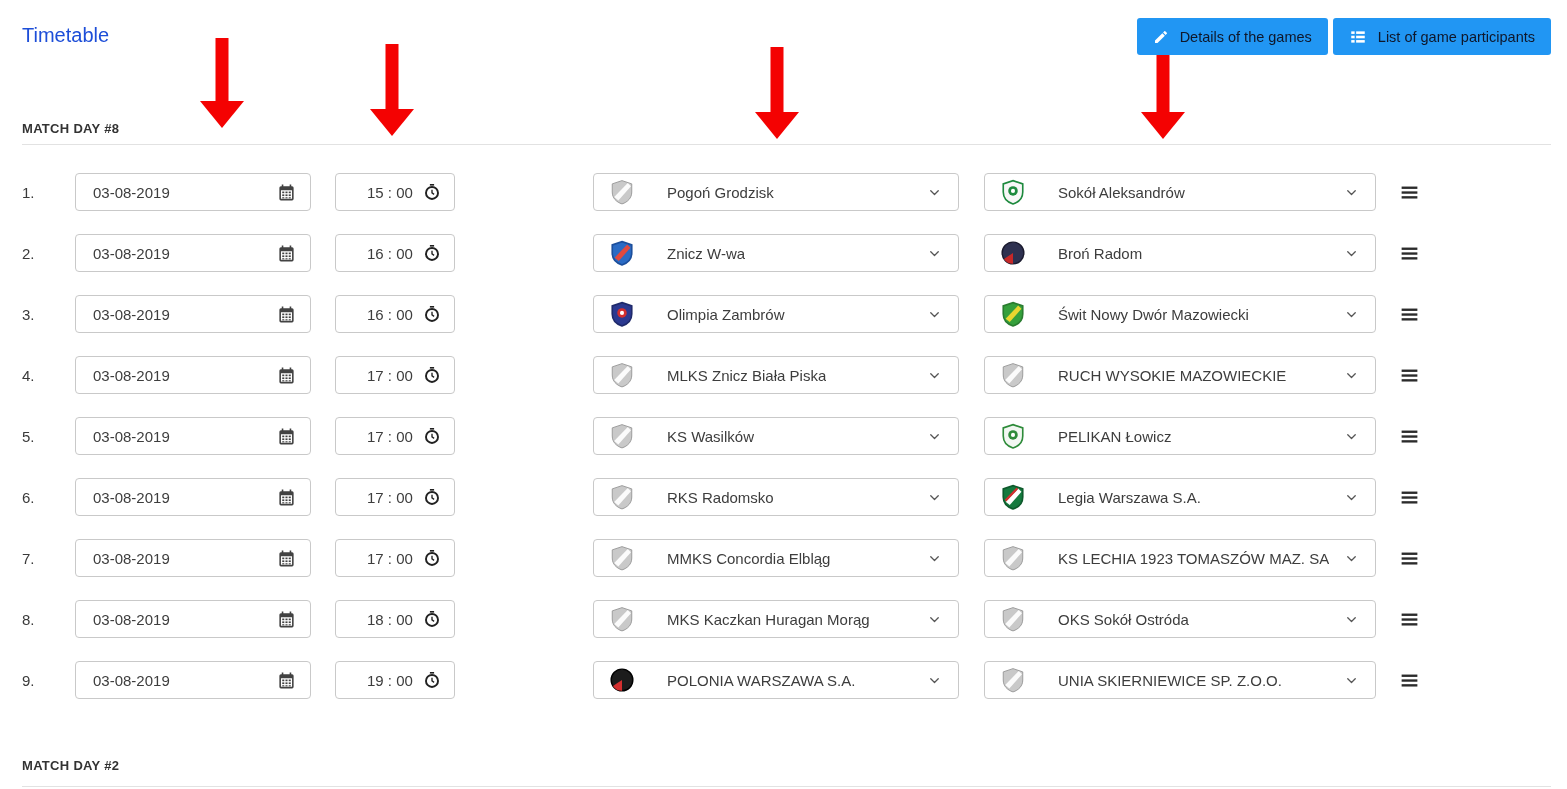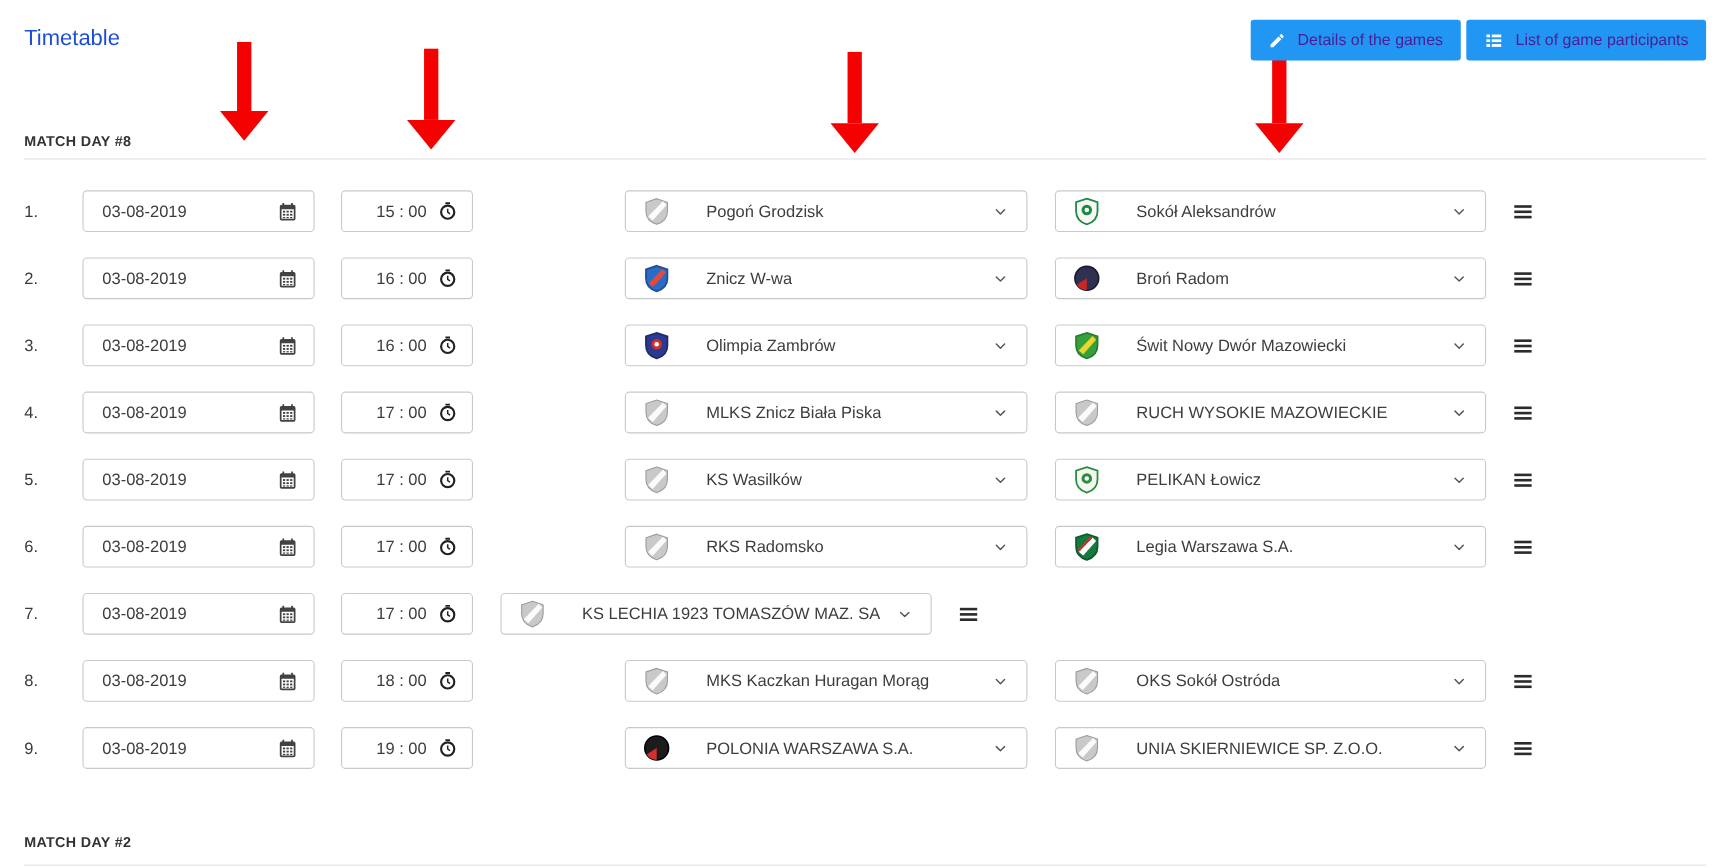--- a/index.html
+++ b/index.html
@@ -7,38 +7,38 @@
   body {
     width:1567px; height:789px; position:relative; overflow:hidden;
     background:#ffffff; color:#424242;
     font-family:"Liberation Sans", sans-serif;
   }
   .page-title { position:absolute; left:22px; top:24px; font-size:20px; color:#1d4ed8; }
 
   .actions { position:absolute; top:18px; right:16px; display:flex; gap:5px; z-index:5; }
   .btn {
     display:flex; align-items:center; gap:11px; height:37px; padding:0 16px;
-    background:#2196f3; border:none; border-radius:3px; color:#4c1d95;
+    background:#2196f3; border:none; border-radius:3px; color:#0f172a;
     font-size:14.5px; font-family:inherit; cursor:pointer; white-space:nowrap;
   }
   .btn .bicon { display:flex; }
 
   .section-label { position:absolute; left:22px; font-size:13px; font-weight:bold; color:#333; letter-spacing:.3px; }
   #md1 { top:121px; } #md2 { top:758px; }
   .rule { position:absolute; left:22px; right:16px; border-top:1px solid #e2e2e2; }
   #rule1 { top:144px; } #rule2 { top:786px; }
 
   #rows { position:absolute; left:22px; top:173px; z-index:2; }
   .mrow { display:flex; align-items:center; height:38px; margin-bottom:23px; }
   .row-num { width:53px; font-size:15px; color:#3a3a3a; }
   .field {
     height:38px; background:#fff; border:1px solid #c9c9c9; border-radius:4px;
     display:flex; align-items:center;
   }
-  .date { width:211px; padding:0 14px 0 17px; justify-content:space-between; }
+  .date { width:236px; padding:0 14px 0 17px; justify-content:space-between; }
   .time { width:120px; margin-left:24px; padding:0 13px 0 31px; justify-content:space-between; }
   .sel  { cursor:pointer; }
   .sel.home { width:366px; margin-left:138px; padding:0 16px 0 14px; }
   .sel.away { width:392px; margin-left:25px;  padding:0 16px 0 14px; }
   .val { font-size:15px; color:#3d3d3d; }
   .ficon { display:flex; cursor:pointer; }
   .badge { display:flex; width:27px; height:27px; flex:0 0 27px; align-items:center; justify-content:center; }
   .team-name { margin-left:32px; font-size:15px; color:#3d3d3d; white-space:nowrap; overflow:hidden; }
   .chev { margin-left:auto; display:flex; }
   .drag { margin-left:23px; display:flex; cursor:grab; }
@@ -512,20 +512,34 @@
       <div class="field time">
         <span class="val">17 : 00</span>
         <span class="ficon">
           <svg viewBox="0 0 24 24" width="18" height="18">
             <circle cx="12" cy="13.2" r="8" fill="none" stroke="#212121" stroke-width="2.6"></circle>
             <path d="M12 9v4.2l2.8 2" fill="none" stroke="#212121" stroke-width="1.8"></path>
             <path d="M9.2 2.4h5.6" stroke="#212121" stroke-width="2.2"></path>
           </svg>
         </span>
       </div>
+      <div class="field sel home">
+        <span class="badge">
+          <svg viewBox="0 0 24 24" width="26" height="26">
+            <path d="M12 1.5 L21 4.5 V12 C21 17.6 17.1 21.4 12 23 C6.9 21.4 3 17.6 3 12 V4.5 Z" fill="#c9c9c9" stroke="#9a9a9a" stroke-width="0.9"></path>
+            <path d="M4.8 16.5 L17.3 3.6 L20.3 6.8 L8.6 19.9 Z" fill="#ffffff" opacity="0.92"></path>
+          </svg>
+        </span>
+        <span class="team-name">MMKS Concordia Elbląg</span>
+        <span class="chev">
+          <svg viewBox="0 0 24 24" width="15" height="15">
+            <path d="M6 9.2l6 6 6-6" fill="none" stroke="#555" stroke-width="2.1" stroke-linecap="round" stroke-linejoin="round"></path>
+          </svg>
+        </span>
+      </div>
       <div class="field sel away">
         <span class="badge">
           <svg viewBox="0 0 24 24" width="26" height="26">
             <path d="M12 1.5 L21 4.5 V12 C21 17.6 17.1 21.4 12 23 C6.9 21.4 3 17.6 3 12 V4.5 Z" fill="#c9c9c9" stroke="#9a9a9a" stroke-width="0.9"></path>
             <path d="M4.8 16.5 L17.3 3.6 L20.3 6.8 L8.6 19.9 Z" fill="#ffffff" opacity="0.92"></path>
           </svg>
         </span>
         <span class="team-name">KS LECHIA 1923 TOMASZÓW MAZ. SA</span>
         <span class="chev">
           <svg viewBox="0 0 24 24" width="15" height="15">

